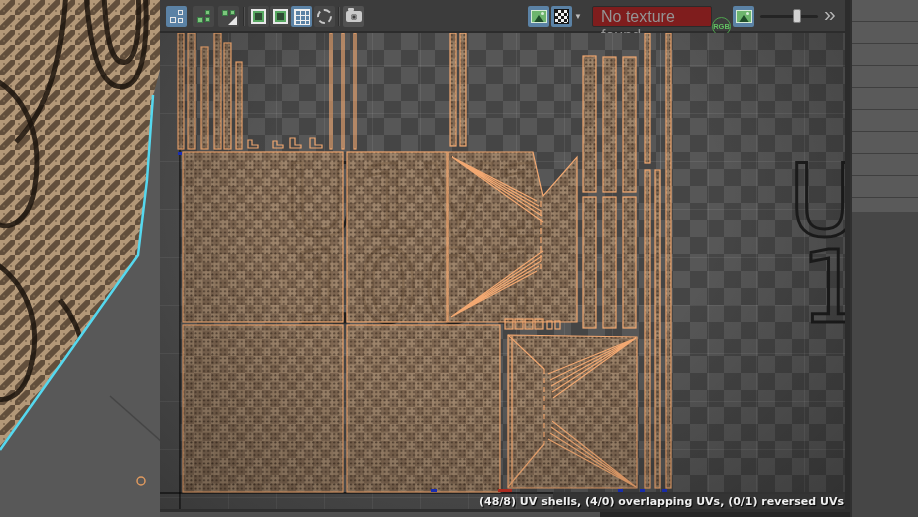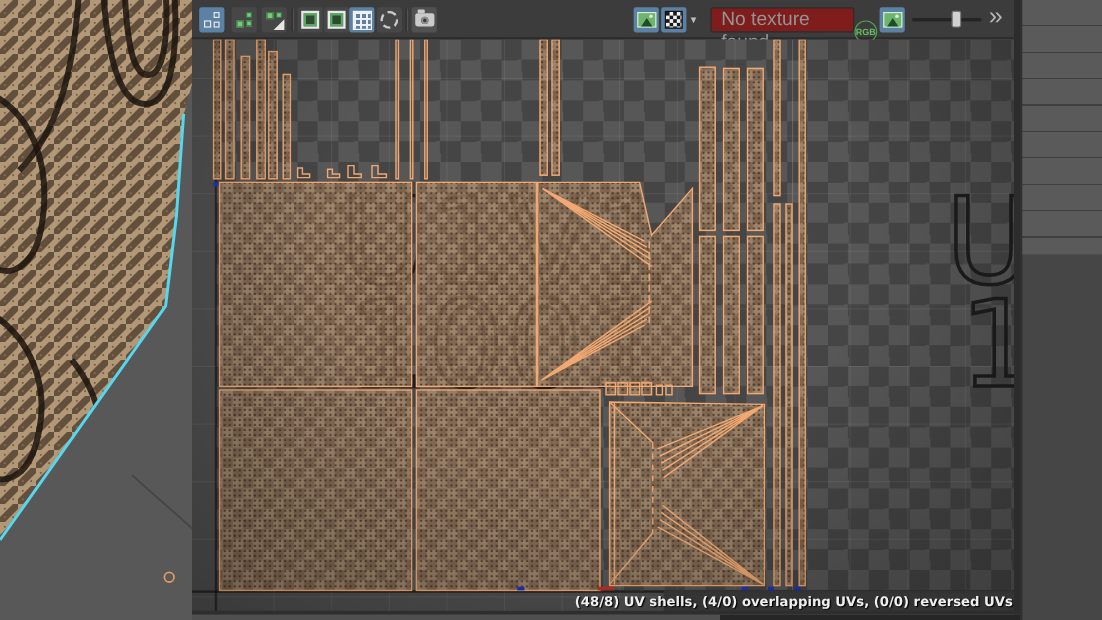--- a/index.html
+++ b/index.html
@@ -368,19 +368,19 @@
         <rect x="458" y="456" width="5" height="3" fill="#1c33c8"></rect>
         <rect x="480" y="456" width="5" height="3" fill="#1c33c8"></rect>
         <rect x="502" y="456" width="5" height="3" fill="#1c33c8"></rect>
         <rect x="338" y="456" width="14" height="3" fill="#c03024"></rect>
       </g>
     </svg>
 
     <div id="vignette"></div>
 
     <div id="status-strip">
-      <span>(48/8) UV shells, (4/0) overlapping UVs, (0/0) reversed UVs</span>
+      <span>(48/8) UV shells, (4/0) overlapping UVs, (0/1) reversed UVs</span>
     </div>
   </div>
 
   <div id="panel-right-edge"></div>
   <div id="panel-bottom-edge"></div>
 </div>
 
 </body></html>

